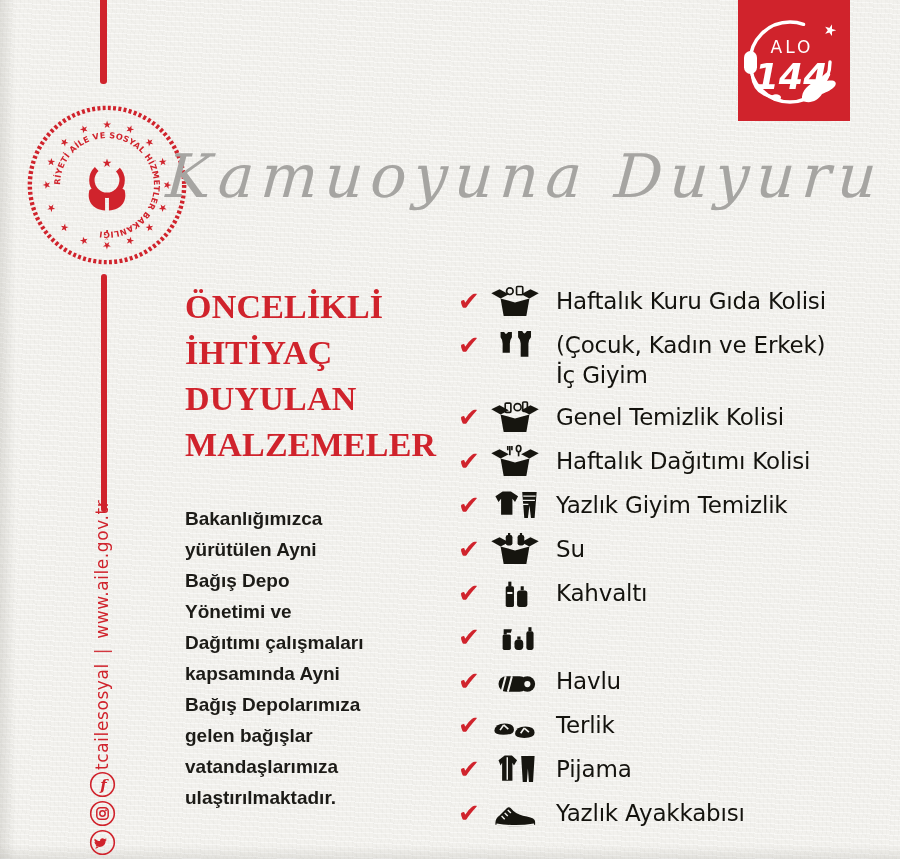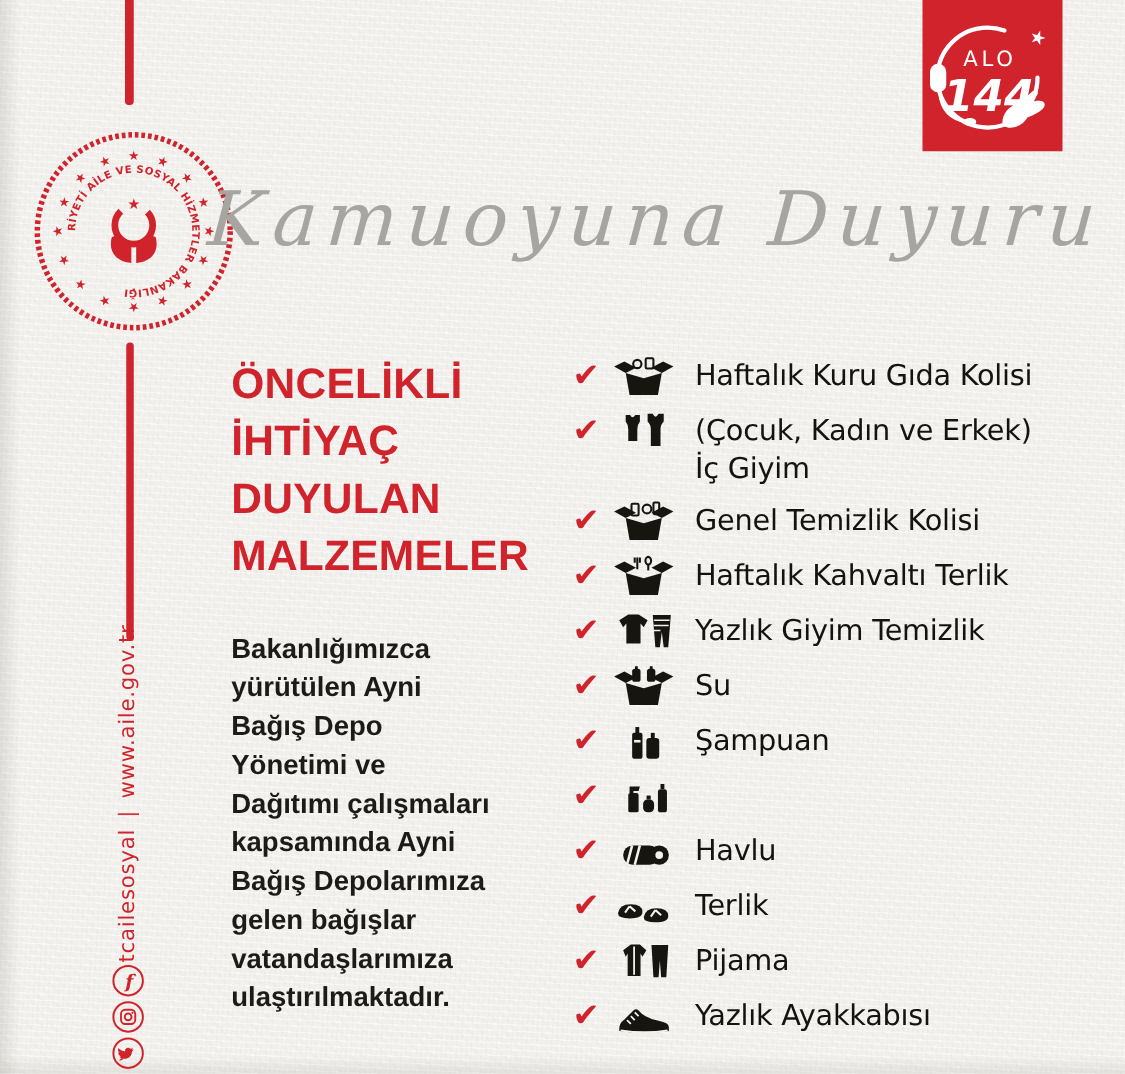--- a/index.html
+++ b/index.html
@@ -42,26 +42,26 @@
     position:absolute;left:180px;top:112px;width:690px;height:128px;
     display:flex;align-items:center;justify-content:center;
     font-family:"DejaVu Serif",serif;font-style:italic;
     font-size:60px;color:var(--script-gray);letter-spacing:7px;white-space:nowrap;
     transform:skewX(-4deg);
   }
   
   .heading{
     position:absolute;left:185px;top:284px;width:270px;
     color:var(--red);font-weight:bold;font-size:34px;line-height:46px;
-    letter-spacing:0.2px;white-space:pre-line;font-family:Liberation Sans, sans-serif;
+    letter-spacing:0.2px;white-space:pre-line;font-family:Liberation Serif, serif;
   }
   .paragraph{
     position:absolute;left:185px;top:503px;width:285px;
     color:#1c1b17;font-family:"Liberation Sans",sans-serif;font-weight:bold;
-    font-size:22px;line-height:31px;letter-spacing:0;white-space:pre-line;
+    font-size:19px;line-height:31px;letter-spacing:0;white-space:pre-line;
   }
   
   .items-list{position:absolute;left:458px;top:286px;width:430px;display:flex;flex-direction:column;gap:12px;}
   .item-row{display:flex;align-items:flex-start;}
   .check{
     width:32px;flex:0 0 32px;color:var(--red);font-size:26px;line-height:30px;
     font-weight:bold;text-align:left;
   }
   .item-icon{width:52px;flex:0 0 52px;margin-right:14px;margin-top:-1px;}
   .item-icon svg{display:block;width:50px;height:33px;}
@@ -226,21 +226,21 @@
               <path d="M38 13 L47 8 L39 4 L30 9 Z"></path>
             </g>
             <g fill="none" stroke="#16150f" stroke-width="1.6">
               <path d="M19 1 v9 M17 1 v4 M21 1 v4"></path>
               <ellipse cx="27.5" cy="3.5" rx="2.2" ry="3"></ellipse>
               <path d="M27.5 6.5 V11"></path>
             </g>
           </svg>
         </span>
         <span class="item-text">
-          <span class="item-label">Haftalık Kahvaltı Terlik</span>
+          <span class="item-label">Haftalık Dağıtımı Kolisi</span>
         </span>
       </div>
       <div class="item-row">
         <span class="check">✔</span>
         <span class="item-icon">
           <svg viewBox="0 0 48 32" overflow="visible">
             <g fill="#16150f">
               <path d="M5 7 L12 2.5 H20 L27 7 L24 12.5 L21.5 9.5 V25 H10.5 V9.5 L8 12.5 Z"></path>
               <path d="M31 3 H45 L43 28 H39.5 L38 16 L36.5 28 H33 Z"></path>
             </g>
@@ -277,21 +277,21 @@
             <g fill="#16150f">
               <rect x="15" y="9" width="8" height="20" rx="1.5"></rect>
               <rect x="17.5" y="4.5" width="3" height="5"></rect>
               <rect x="26" y="13" width="10" height="16" rx="2.5"></rect>
               <rect x="29.5" y="9" width="3" height="4"></rect>
             </g>
             <path d="M16.5 15.5 h5" stroke="#f2f1ed" stroke-width="2"></path>
           </svg>
         </span>
         <span class="item-text">
-          <span class="item-label">Şampuan</span>
+          <span class="item-label">Kahvaltı</span>
         </span>
       </div>
       <div class="item-row">
         <span class="check">✔</span>
         <span class="item-icon">
           <svg viewBox="0 0 48 32" overflow="visible">
             <g fill="#16150f">
               <rect x="12" y="13" width="8" height="15" rx="1.5"></rect>
               <path d="M13 13 V8 H21 L20 11.5 H16 V13 Z"></path>
               <rect x="23.5" y="18" width="8.5" height="10" rx="3.5"></rect>

